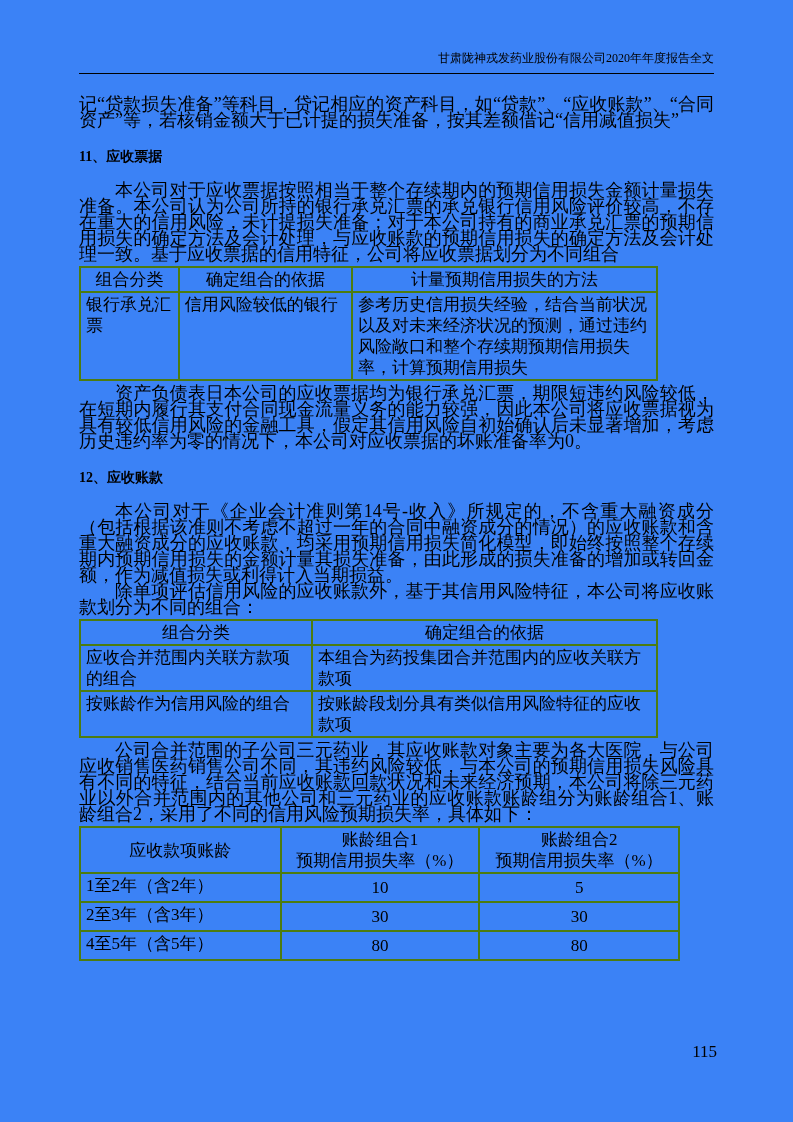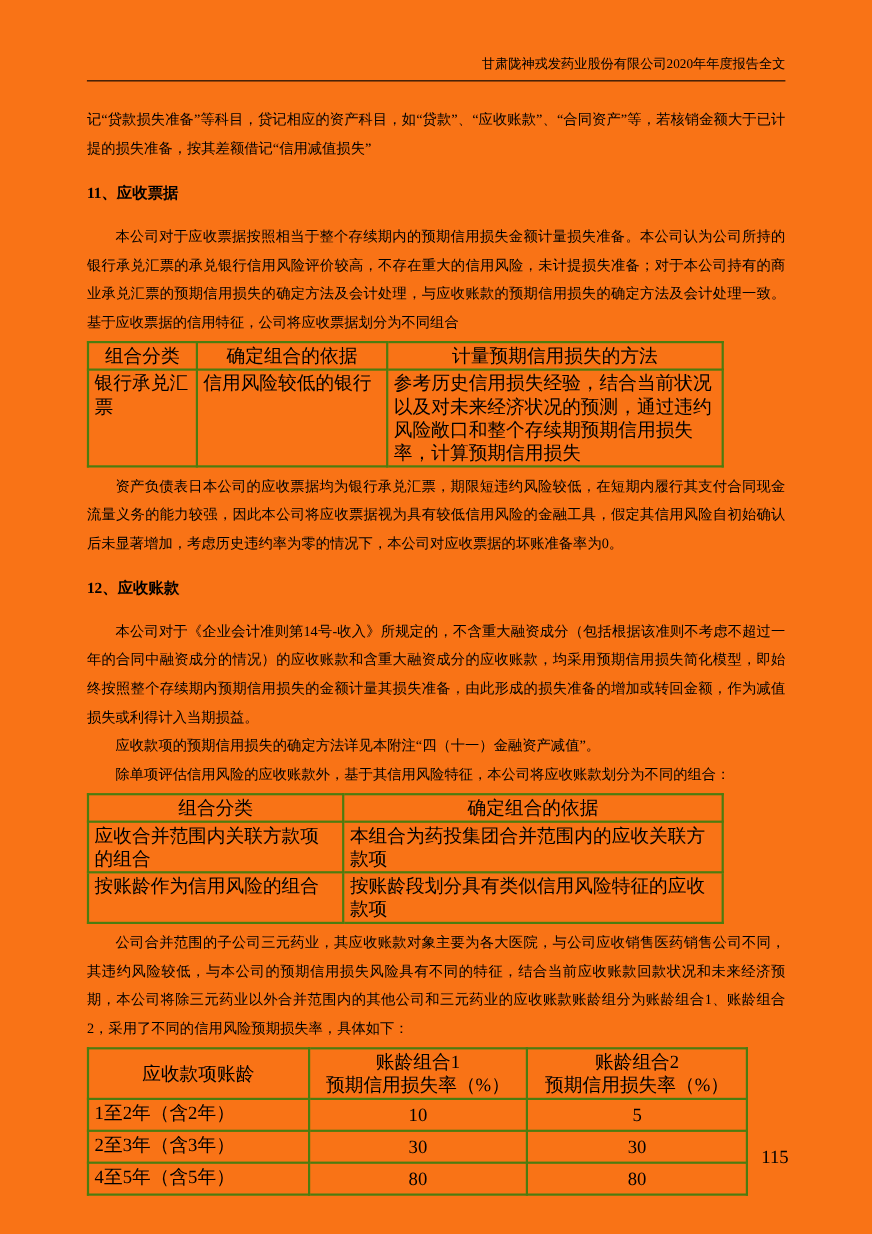--- a/index.html
+++ b/index.html
@@ -1,29 +1,29 @@
 <!DOCTYPE html>
 <html><head>
 <meta charset="utf-8">
 <style>
   html,body{margin:0;padding:0;background:#9e9e9e;}
   .page{
-    width:793px;height:1122px;margin:0 auto;background:#f97316;
+    width:793px;height:1122px;margin:0 auto;background:#3b82f6;
     position:relative;box-sizing:border-box;
     font-family:"Liberation Serif","DejaVu Serif",serif;color:#000;
     outline:1px solid #cfcfcf;overflow:hidden;
   }
   .header{
     position:absolute;top:50px;left:79px;right:79px;
     text-align:right;font-size:12px;line-height:16px;
     padding-bottom:7px;border-bottom:1.5px solid #000;
   }
   .content{position:absolute;top:96px;left:79px;right:79px;}
   .content p{
-    margin:0;font-size:13px;line-height:26px;text-align:justify;
+    margin:0;font-size:18px;line-height:16px;text-align:justify;
     word-break:break-all;
   }
   .content p.indent{text-indent:2em;}
   h3.section-heading{
     font-size:14px;font-weight:bold;margin:20px 0 16px 0;line-height:18px;
   }
   table{border-collapse:collapse;margin:4px 0 4px 0;}
   td{
     border:2px solid #4d7c0f;font-size:17px;line-height:21px;
     padding:1px 5px;vertical-align:top;word-break:break-all;
@@ -76,21 +76,20 @@
           <td>参考历史信用损失经验，结合当前状况以及对未来经济状况的预测，通过违约风险敞口和整个存续期预期信用损失率，计算预期信用损失</td>
         </tr>
       </tbody>
     </table>
 
     <p class="indent">资产负债表日本公司的应收票据均为银行承兑汇票，期限短违约风险较低，在短期内履行其支付合同现金流量义务的能力较强，因此本公司将应收票据视为具有较低信用风险的金融工具，假定其信用风险自初始确认后未显著增加，考虑历史违约率为零的情况下，本公司对应收票据的坏账准备率为0。</p>
 
     <h3 class="section-heading">12、应收账款</h3>
 
     <p class="indent">本公司对于《企业会计准则第14号-收入》所规定的，不含重大融资成分（包括根据该准则不考虑不超过一年的合同中融资成分的情况）的应收账款和含重大融资成分的应收账款，均采用预期信用损失简化模型，即始终按照整个存续期内预期信用损失的金额计量其损失准备，由此形成的损失准备的增加或转回金额，作为减值损失或利得计入当期损益。</p>
-    <p class="indent">应收款项的预期信用损失的确定方法详见本附注“四（十一）金融资产减值”。</p>
     <p class="indent">除单项评估信用风险的应收账款外，基于其信用风险特征，本公司将应收账款划分为不同的组合：</p>
 
     <table class="t2">
       <tbody>
         <tr>
           <td class="center">组合分类</td>
           <td class="center">确定组合的依据</td>
         </tr>
         <tr>
           <td>应收合并范围内关联方款项的组合</td>

